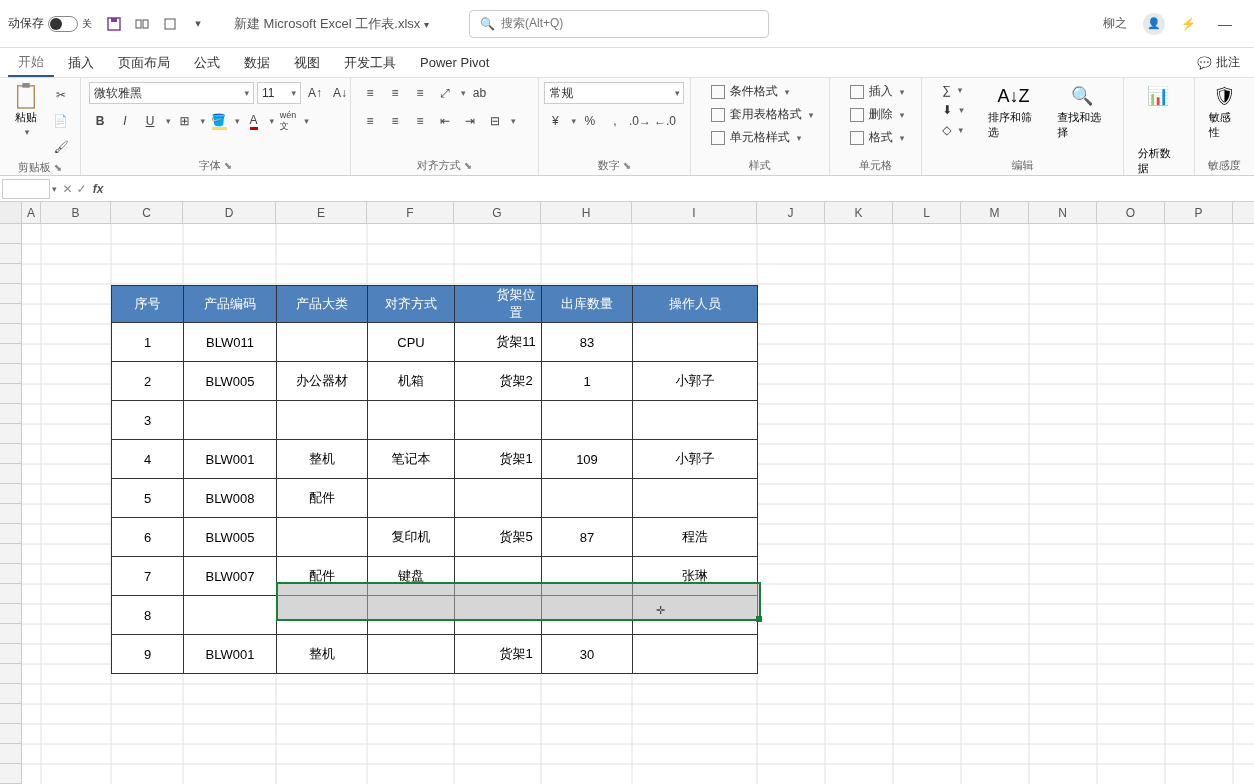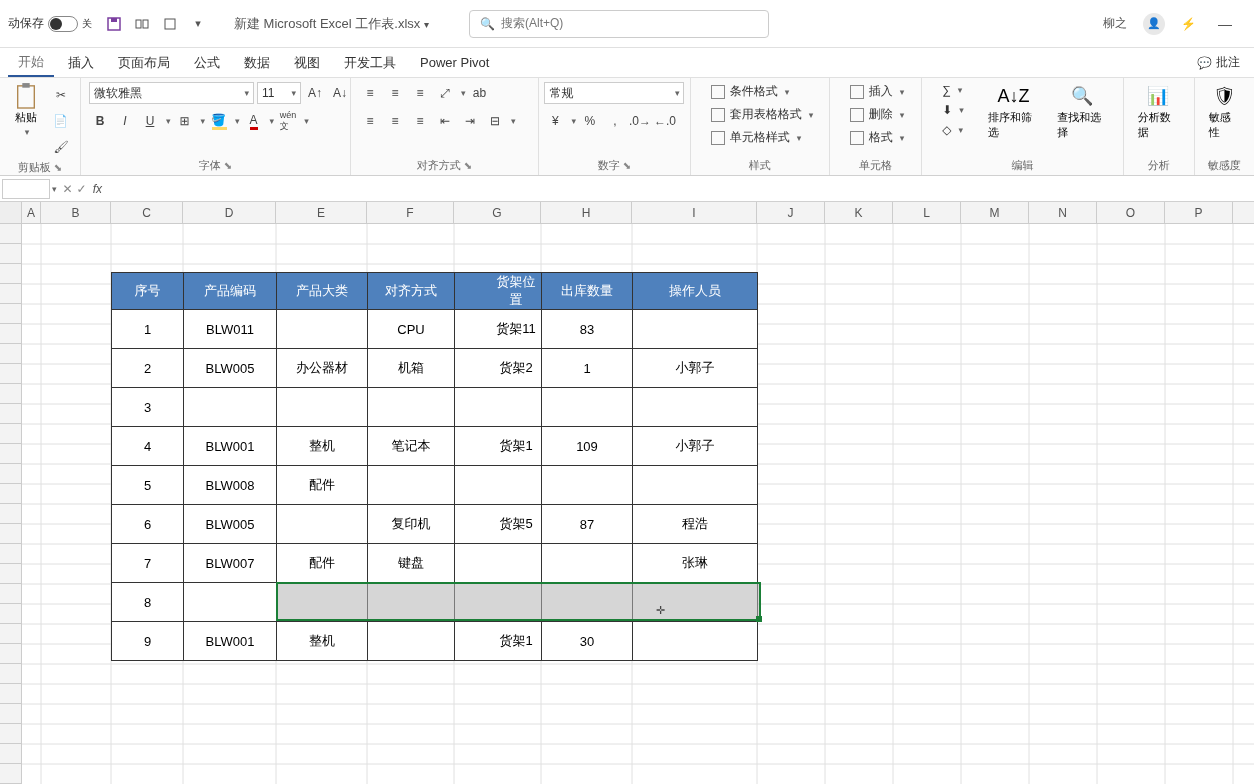--- a/index.html
+++ b/index.html
@@ -39,21 +39,21 @@
 .hstack { display:flex; flex-direction:column; gap:4px;}
 .menu-item { display:flex; align-items:center; gap:5px; font-size:12px; color:#333; padding:1px 12px; cursor:pointer; white-space:nowrap;}
 .mi-icon { width:14px; height:14px; border:1px solid #888; display:inline-block;}
 .chev { font-size:9px; color:#666; margin-left:2px;}
 .launcher { font-size:10px; color:#888; cursor:pointer;}
 
 
 .fbar { height: 26px; display:flex; align-items:center; border-bottom:1px solid #d0d0d0; background:#fff; padding-left:2px;}
 .namebox { width:48px; height:20px; border:1px solid #ccc; padding:0 4px; font-size:12px; display:flex; align-items:center;}
 .fbar-btns { display:flex; gap:4px; margin:0 6px; color:#888;}
-.fx { font-style:italic; font-size:12px; color:#555; margin-right:6px;}
+.fx { font-style:italic; font-size:12px; color:#555; margin-right:6px;font-weight:bold;}
 .formula-input { flex:1; height:20px; border:none; outline:none; font-size:12px;}
 
 
 .sheet { position:relative; overflow:hidden; height: calc(784px - 48px - 30px - 98px - 26px); background:#fff;}
 .colheaders { display:flex; height:22px; background:#f3f3f3; border-bottom:1px solid #ccc;}
 .corner { width:22px; border-right:1px solid #ccc; background:#eee;}
 .colh { border-right:1px solid #ccc; display:flex; align-items:center; justify-content:center; font-size:12px; color:#555;}
 .gridbody { display:flex; }
 .rowheaders { display:flex; flex-direction:column; width:22px;}
 .rowh { height:20px; border-bottom:1px solid #ccc; border-right:1px solid #ccc; background:#f3f3f3; display:flex; align-items:center; justify-content:center; font-size:11px; color:#555;}
@@ -320,21 +320,21 @@
     </div>
     <div class="group-label">
         <span>编辑</span>
       </div>
   </div>
 
   <div class="group" style="min-width:54px;">
     <div class="group-content">
       <div class="big-btn">
         <span class="big-icon">📊</span>
-        <span style="font-size:11px;">分析数据</span>
+        <span style="font-size:11px;margin-top:36px;">分析数据</span>
       </div>
     </div>
     <div class="group-label">
         <span>分析</span>
       </div>
   </div>
 
   <div class="group" style="min-width:46px; border-right:none;">
     <div class="group-content">
       <div class="big-btn">
@@ -449,21 +449,21 @@
           <line x1="0" x2="1232" y1="380" y2="380" stroke="#e0e0e0"></line>
           <line x1="0" x2="1232" y1="400" y2="400" stroke="#e0e0e0"></line>
           <line x1="0" x2="1232" y1="420" y2="420" stroke="#e0e0e0"></line>
           <line x1="0" x2="1232" y1="440" y2="440" stroke="#e0e0e0"></line>
           <line x1="0" x2="1232" y1="460" y2="460" stroke="#e0e0e0"></line>
           <line x1="0" x2="1232" y1="480" y2="480" stroke="#e0e0e0"></line>
           <line x1="0" x2="1232" y1="500" y2="500" stroke="#e0e0e0"></line>
           <line x1="0" x2="1232" y1="520" y2="520" stroke="#e0e0e0"></line>
           <line x1="0" x2="1232" y1="540" y2="540" stroke="#e0e0e0"></line>
         </svg>
-      <table class="datatable" style="left:89px; top:48px;border-radius:25px;">
+      <table class="datatable" style="left:89px; top:61px;border-radius:25px;">
         <thead>
             <tr>
               <th class="col-c">序号</th>
               <th class="col-d">产品编码</th>
               <th class="col-e">产品大类</th>
               <th class="col-f">对齐方式</th>
               <th class="col-g">货架位置</th>
               <th class="col-h">出库数量</th>
               <th class="col-i">操作人员</th>
             </tr>

